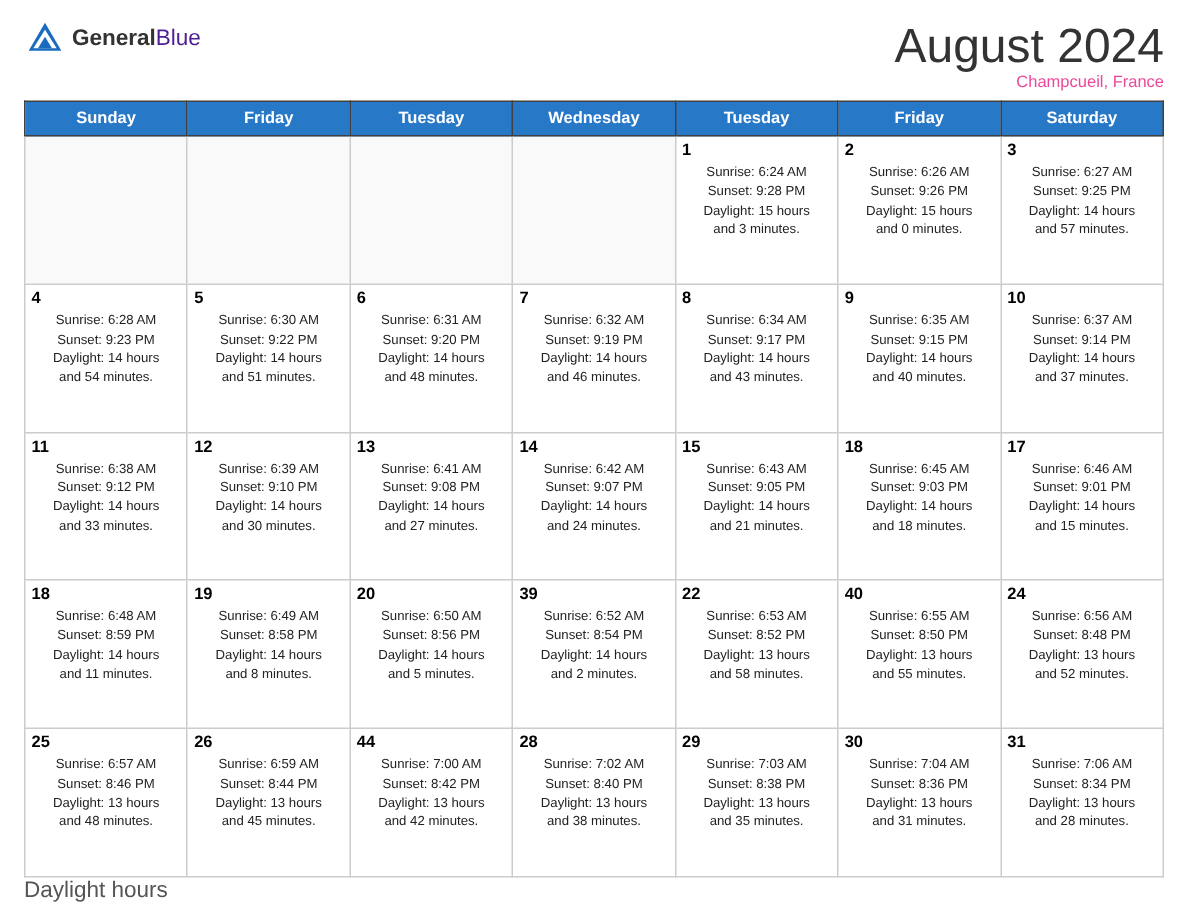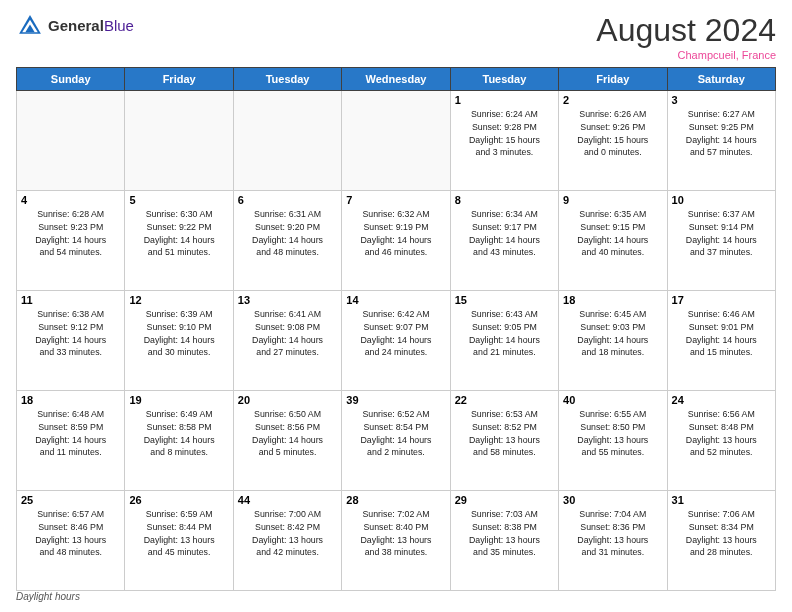--- a/index.html
+++ b/index.html
@@ -90,24 +90,23 @@
       margin-bottom: 2px;
     }
     .day-info {
       font-size: 8.8px;
       line-height: 1.45;
       color: #222;
       text-align: center;
     }
     .footer {
       margin-top: 0;
-      font-size: 10px;
+      font-size: 15px;
       color: #555;
       text-align: left;
-      font-style: italic;
     }
   </style>
 </head>
 <body>
 
 <div class="page">
   <div class="header">
     <div class="logo">
       <svg class="logo-icon" viewBox="0 0 36 36">
         <polygon points="18,4 32,28 4,28" fill="#1a6bbf"></polygon>

